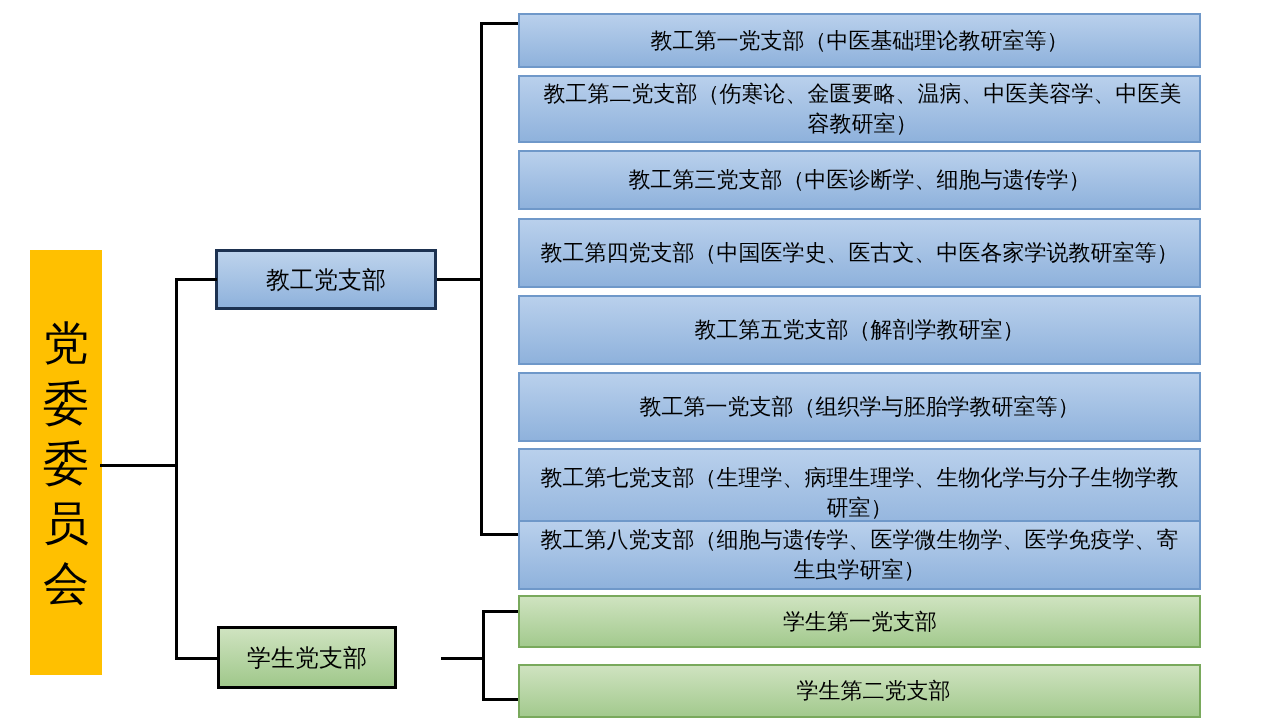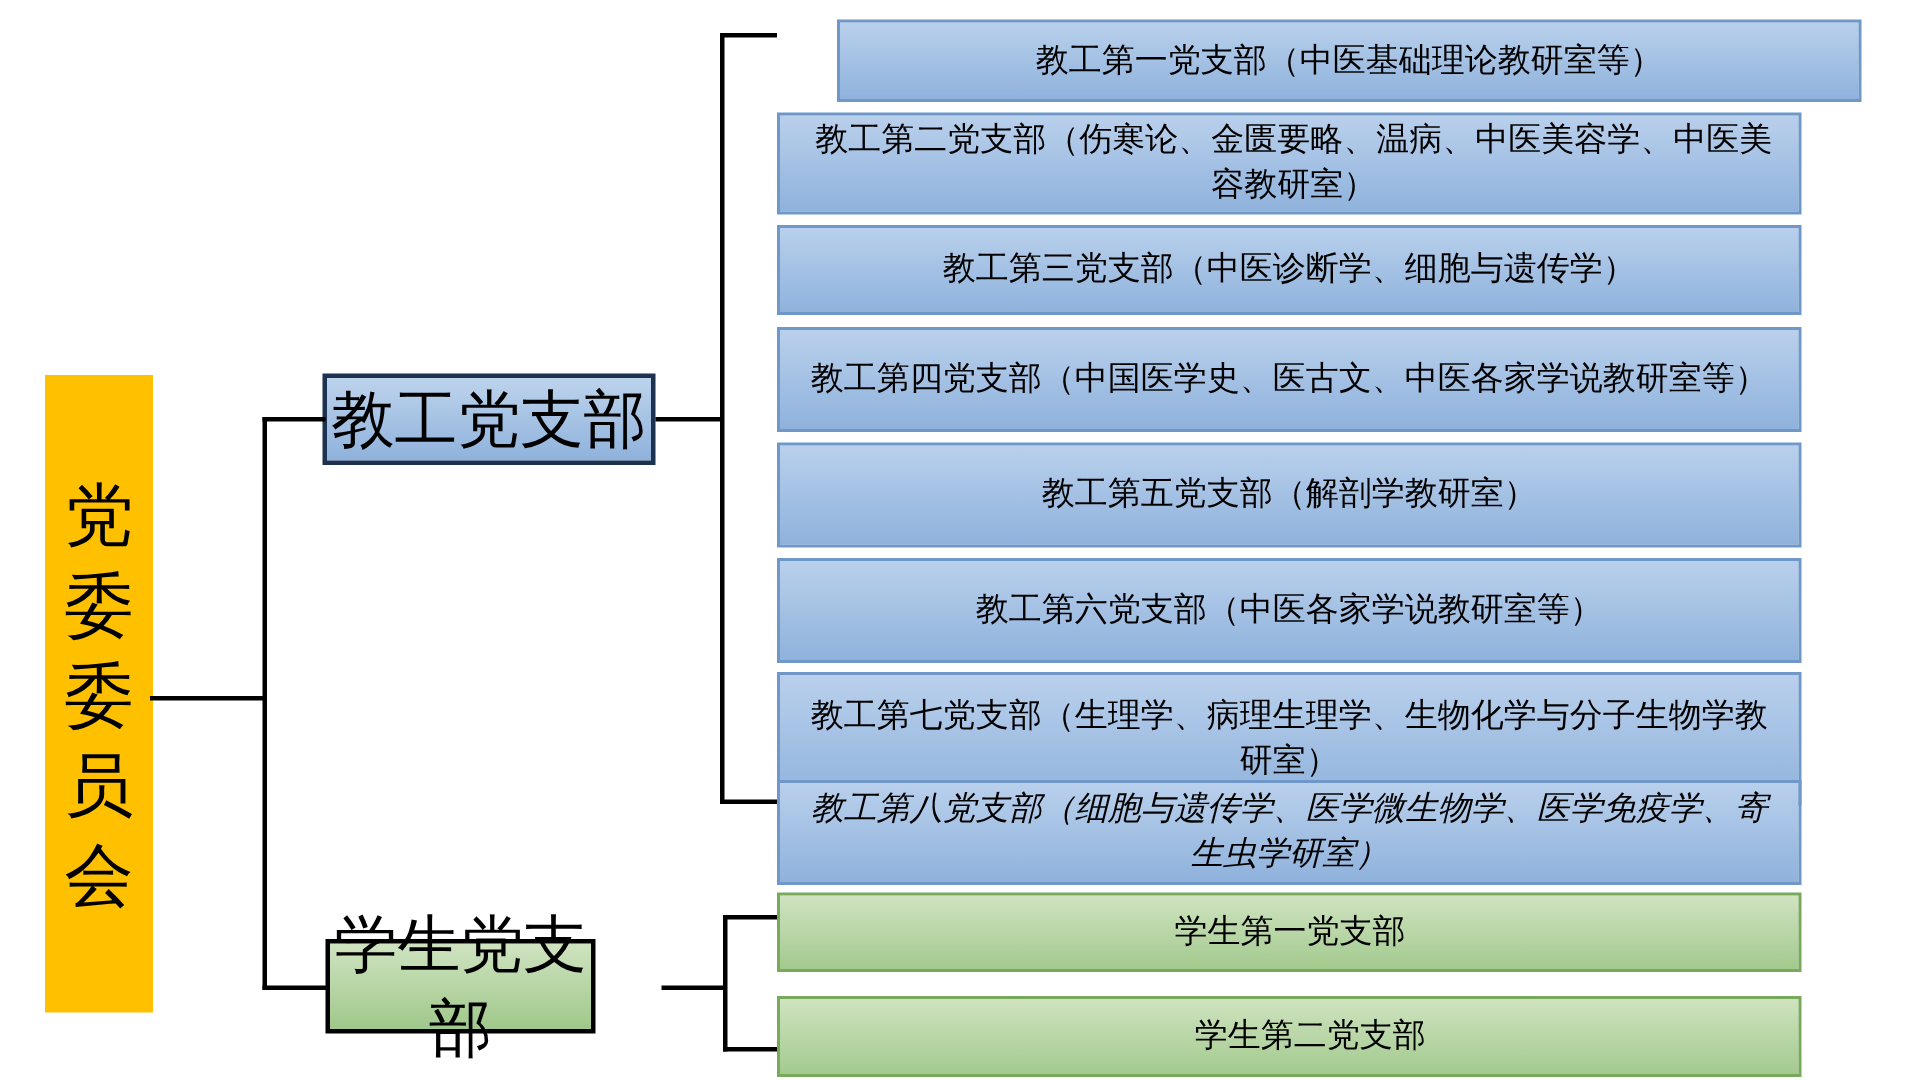--- a/index.html
+++ b/index.html
@@ -11,21 +11,21 @@
     text-align:center;box-sizing:border-box;}
   
   .root-node{
     left:30px;top:250px;width:72px;height:425px;
     background:#FFC000;
     flex-direction:column;gap:14px;
     font-size:46px;line-height:1;letter-spacing:0;
   }
   .root-node span{display:block;}
   
-  .branch{font-size:42px;font-weight:400;}
+  .branch{font-size:24px;font-weight:400;}
   .branch-faculty{
     left:215px;top:249px;width:222px;height:61px;
     background:linear-gradient(180deg,#bdd3ec 0%,#8fb2dc 100%);
     border:3px solid #1d3251;
   }
   .branch-student{
     left:217px;top:626px;width:180px;height:63px;
     background:linear-gradient(180deg,#cfe3c0 0%,#a0c88b 100%);
     border:3px solid #000000;
   }
@@ -54,28 +54,28 @@
       <span>党</span>
       <span>委</span>
       <span>委</span>
       <span>员</span>
       <span>会</span>
     </div>
 
   <div class="node branch branch-faculty">教工党支部</div>
   <div class="node branch branch-student">学生党支部</div>
 
-  <div class="node leaf leaf-blue" style="top:13px;height:55px;margin-left:40px;">教工第一党支部（中医基础理论教研室等）</div>
+  <div class="node leaf leaf-blue" style="top:13px;height:55px;">教工第一党支部（中医基础理论教研室等）</div>
   <div class="node leaf leaf-blue" style="top:75px;height:68px;padding-left:22px;">教工第二党支部（伤寒论、金匮要略、温病、中医美容学、中医美容教研室）</div>
   <div class="node leaf leaf-blue" style="top:150px;height:60px;">教工第三党支部（中医诊断学、细胞与遗传学）</div>
   <div class="node leaf leaf-blue" style="top:295px;height:70px;">教工第五党支部（解剖学教研室）</div>
   <div class="node leaf leaf-blue" style="top:218px;height:70px;">教工第四党支部（中国医学史、医古文、中医各家学说教研室等）</div>
-  <div class="node leaf leaf-blue" style="top:372px;height:70px;">教工第六党支部（中医各家学说教研室等）</div>
+  <div class="node leaf leaf-blue" style="top:372px;height:70px;">教工第一党支部（组织学与胚胎学教研室等）</div>
   <div class="node leaf leaf-blue" style="top:448px;height:89px;">教工第七党支部（生理学、病理生理学、生物化学与分子生物学教研室）</div>
-  <div class="node leaf leaf-blue" style="top:520px;height:70px;font-style:italic;">教工第八党支部（细胞与遗传学、医学微生物学、医学免疫学、寄生虫学研室）</div>
+  <div class="node leaf leaf-blue" style="top:520px;height:70px;">教工第八党支部（细胞与遗传学、医学微生物学、医学免疫学、寄生虫学研室）</div>
 
   <div class="node leaf leaf-green" style="top:595px;height:53px;padding-left:17px;">学生第一党支部</div>
   <div class="node leaf leaf-green" style="top:664px;height:54px;padding-left:44px;">学生第二党支部</div>
 
   <div class="line" style="left:100px;top:464px;width:77px;height:3px;"></div>
   <div class="line" style="left:175px;top:278px;width:3px;height:382px;"></div>
   <div class="line" style="left:175px;top:278px;width:42px;height:3px;"></div>
   <div class="line" style="left:175px;top:657px;width:44px;height:3px;"></div>
 
   <div class="line" style="left:437px;top:278px;width:45px;height:3px;"></div>

